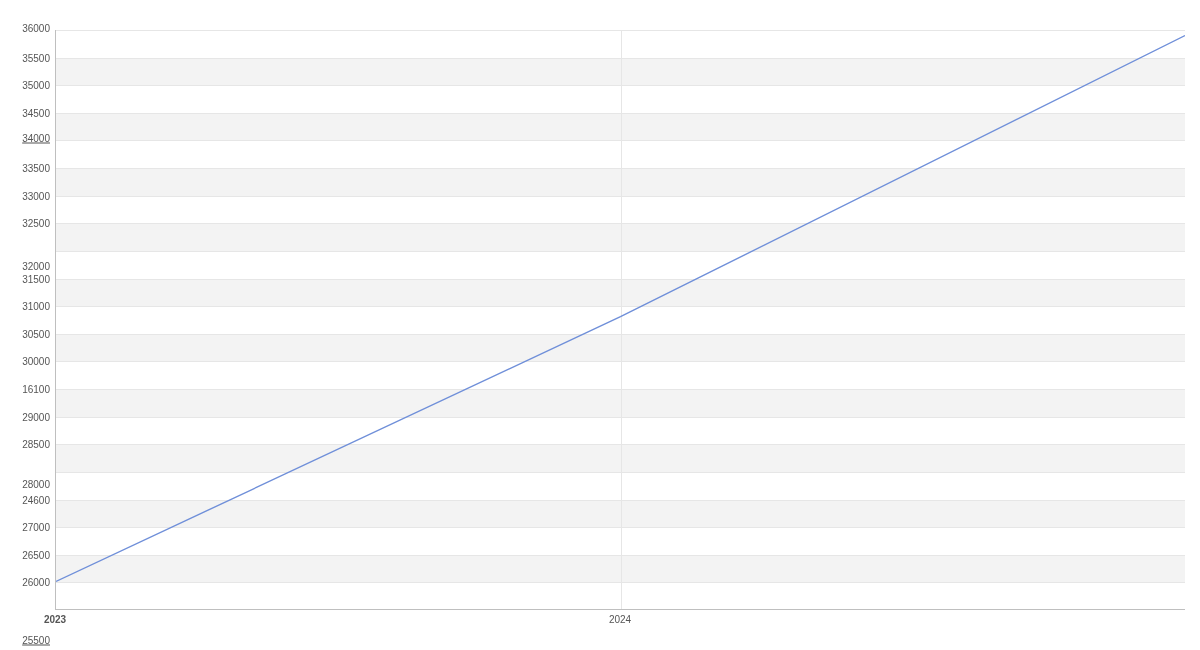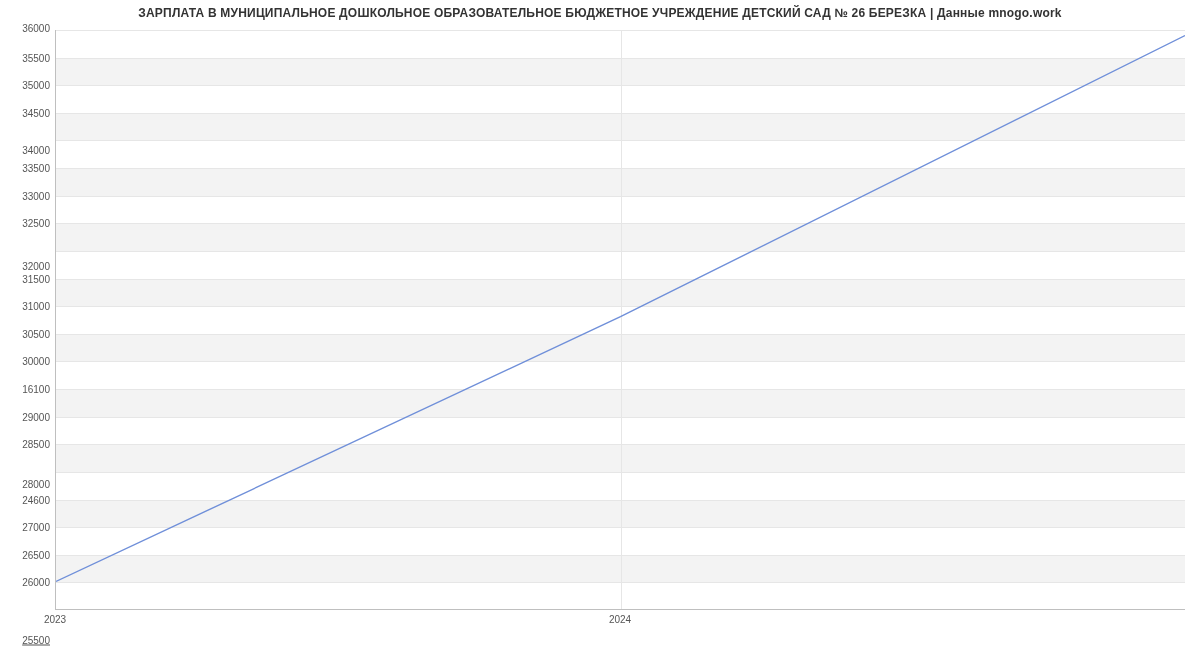--- a/index.html
+++ b/index.html
@@ -104,21 +104,20 @@
     bottom: -5px;
     height: 5px;
     width: 0;
     border-left: 1px solid #bfbfbf;
   }
 </style>
 </head>
 <body>
 
 <div class="chart-wrap">
-  <div class="title">ЗАРПЛАТА В МУНИЦИПАЛЬНОЕ ДОШКОЛЬНОЕ ОБРАЗОВАТЕЛЬНОЕ БЮДЖЕТНОЕ УЧРЕЖДЕНИЕ ДЕТСКИЙ САД № 26 БЕРЕЗКА | Данные mnogo.work</div>
 
   <div class="plot">
     <div class="plot-area" id="plot-area">
         <div class="hband" style="top: 524.762px; height: 27.619px;"></div>
         <div class="hgrid" style="top: 552.381px;"></div>
         <div class="tickmark-y" style="top: 552.381px;"></div>
         <div class="hgrid" style="top: 524.762px;"></div>
         <div class="tickmark-y" style="top: 524.762px;"></div>
         <div class="hband" style="top: 469.524px; height: 27.619px;"></div>
         <div class="hgrid" style="top: 497.143px;"></div>
@@ -185,21 +184,21 @@
     <div class="ytick" style="top: 416.667px;">29000</div>
     <div class="ytick" style="top: 389.048px;">16100</div>
     <div class="ytick" style="top: 361.429px;">30000</div>
     <div class="ytick" style="top: 333.81px;">30500</div>
     <div class="ytick" style="top: 306.19px;">31000</div>
     <div class="ytick" style="top: 278.571px;">31500</div>
     <div class="ytick" style="top: 250.952px; margin-top: 15px;">32000</div>
     <div class="ytick" style="top: 223.333px;">32500</div>
     <div class="ytick" style="top: 195.714px;">33000</div>
     <div class="ytick" style="top: 168.095px;">33500</div>
-    <div class="ytick" style="top: 150px;">34000</div>
+    <div class="ytick" style="top: 138px; text-decoration: underline;">34000</div>
     <div class="ytick" style="top: 112.857px;">34500</div>
     <div class="ytick" style="top: 85.2381px;">35000</div>
     <div class="ytick" style="top: 57.619px;">35500</div>
     <div class="ytick" style="top: 28px;">36000</div>
-    <div class="xtick" style="left: 55px;">2023</div>
+    <div class="xtick" style="left: 55px; font-weight: bold;">2023</div>
     <div class="xtick" style="left: 620px;">2024</div>
     <div class="xtick" style="left: 1254px;">2025</div>
   </div>
 
 </body></html>

